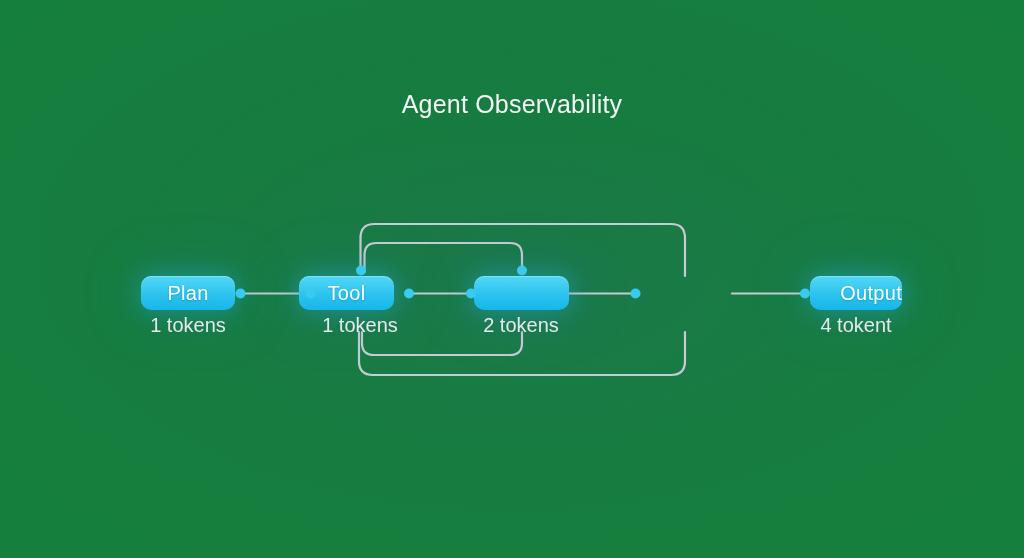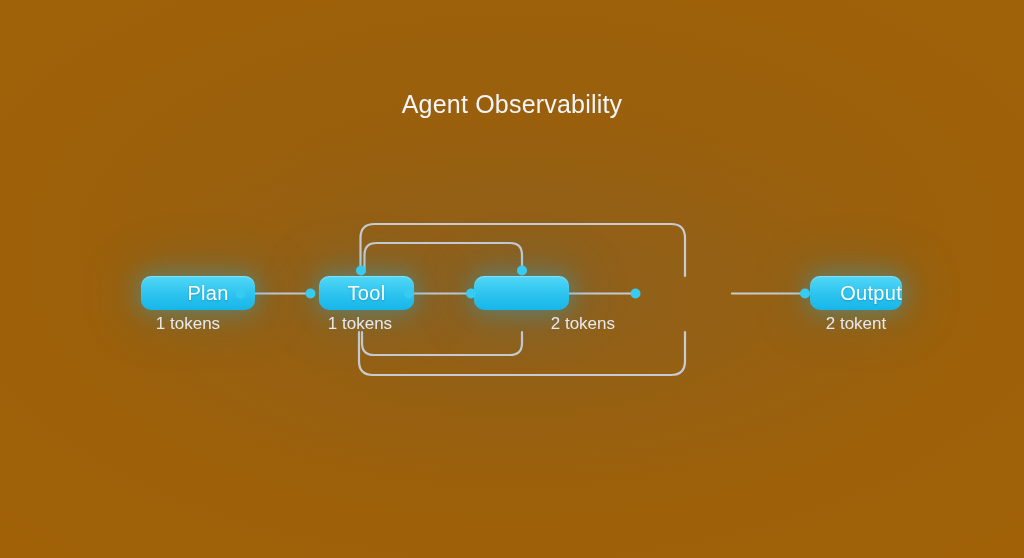--- a/index.html
+++ b/index.html
@@ -1,18 +1,18 @@
 <!DOCTYPE html>
 <html><head>
 <meta charset="utf-8">
 <style>
   html,body{margin:0;padding:0;background:#0d1016;}
   .stage{
     position:relative;width:1024px;height:558px;overflow:hidden;
-    background:#a16207;
+    background:#15803d;
     font-family:"Liberation Sans",sans-serif;
   }
   .stage::before{
     content:"";position:absolute;inset:0;z-index:0;
     background:
       radial-gradient(ellipse 620px 260px at 51% 54%, rgba(70,115,160,0.10), transparent 70%),
       radial-gradient(ellipse 950px 520px at 50% 45%, rgba(45,60,90,0.10), transparent 78%);
   }
   .title{
     position:absolute;top:90px;left:0;width:1024px;z-index:2;
@@ -31,58 +31,58 @@
                0 0 55px 10px rgba(30,140,195,0.18),
                inset 0 1px 1px rgba(255,255,255,0.30);
     display:flex;align-items:center;justify-content:center;
   }
   .node .node-label{
     color:#ffffff;font-size:20px;font-weight:500;letter-spacing:0.3px;
     text-shadow:0 1px 2px rgba(0,60,90,0.25);
   }
   .tokens{
     position:absolute;top:314px;width:140px;z-index:2;
-    text-align:center;color:#e6e9ed;font-size:17px;font-weight:400;
+    text-align:center;color:#e6e9ed;font-size:20px;font-weight:400;
   }
 </style>
 </head>
 <body>
 
 <div class="stage">
 
   <div class="title">Agent Observability</div>
 
   <svg class="layer edges" viewBox="0 0 1024 558">
     <path class="edge" d="M 240 293.5 H 311"></path>
     <path class="edge" d="M 409 293.5 H 471"></path>
     <path class="edge" d="M 569 293.5 H 636"></path>
     <path class="edge" d="M 732 293.5 H 805"></path>
     <path class="edge" d="M 360.5 272 V 238 Q 360.5 224 374.5 224 H 671 Q 685 224 685 238 V 276"></path>
     <path class="edge" d="M 364.5 272 V 255 Q 364.5 243 376.5 243 H 510 Q 522 243 522 255 V 272"></path>
     <path class="edge" d="M 362 332 V 343 Q 362 355 374 355 H 510 Q 522 355 522 343 V 332"></path>
     <path class="edge" d="M 359 332 V 361 Q 359 375 373 375 H 671 Q 685 375 685 361 V 332"></path>
   </svg>
 
-  <div class="node" style="left:141px;width:94px;padding-left:20px;">
+  <div class="node" style="left:141px;width:94px;">
     <span class="node-label">Plan</span>
   </div>
-  <div class="node" style="left:319px;width:95px;">
+  <div class="node" style="left:299px;width:95px;">
     <span class="node-label">Tool</span>
   </div>
   <div class="node" style="left:474px;width:95px;">
     <span class="node-label"></span>
   </div>
   <div class="node" style="left:810px;width:92px;justify-content:flex-end;">
     <span class="node-label">Output</span>
   </div>
 
   <div class="tokens" style="left:118px;">1 tokens</div>
   <div class="tokens" style="left:290px;">1 tokens</div>
-  <div class="tokens" style="left:475px;text-align:right;">2 tokens</div>
-  <div class="tokens" style="left:786px;">2 tokent</div>
+  <div class="tokens" style="left:451px;">2 tokens</div>
+  <div class="tokens" style="left:786px;">4 tokent</div>
 
   <svg class="layer ports" viewBox="0 0 1024 558">
     <circle class="port" cx="240.5" cy="293.5" r="5"></circle>
     <circle class="port" cx="310.5" cy="293.5" r="5"></circle>
     <circle class="port" cx="409" cy="293.5" r="5"></circle>
     <circle class="port" cx="361" cy="270.5" r="5"></circle>
     <circle class="port" cx="471" cy="293.5" r="5"></circle>
     <circle class="port" cx="522" cy="270.5" r="5"></circle>
     <circle class="port" cx="635.5" cy="293.5" r="5"></circle>
     <circle class="port" cx="805" cy="293.5" r="5"></circle>

